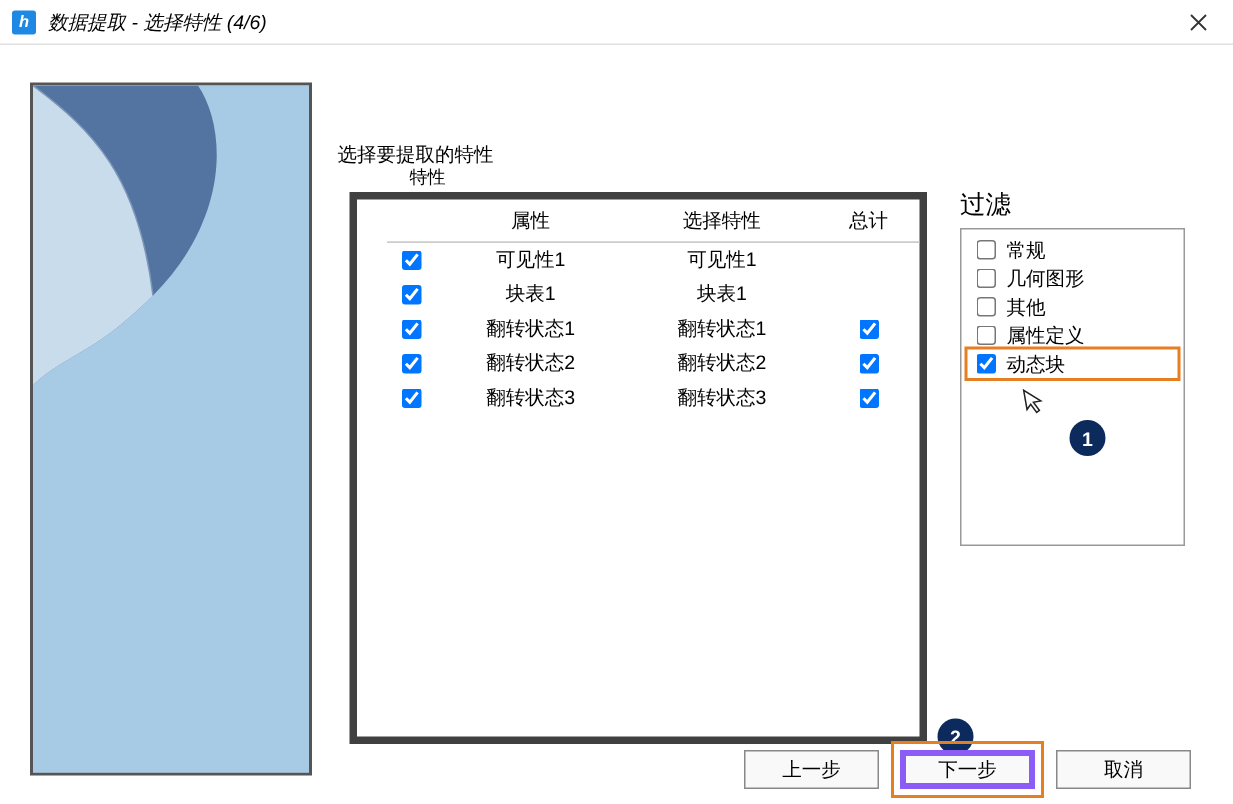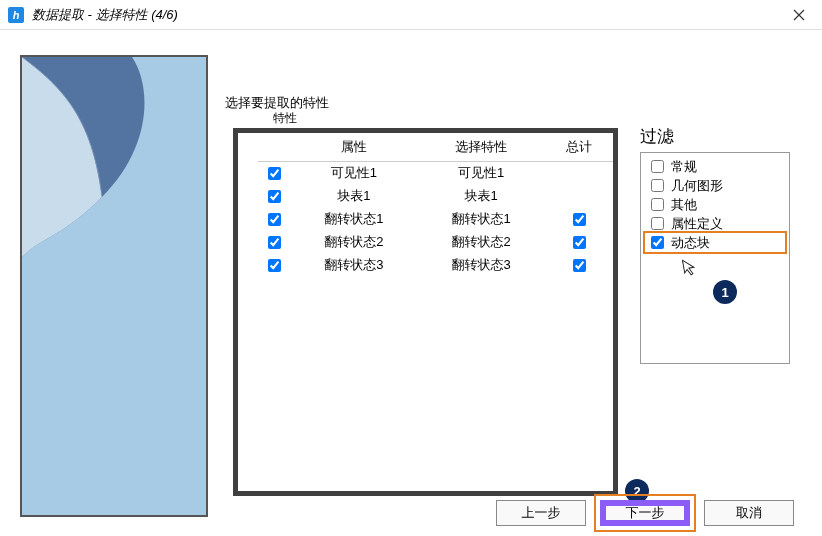--- a/index.html
+++ b/index.html
@@ -150,21 +150,21 @@
   .btn {
     min-width: 90px;
     height: 26px;
     border: 1px solid #888;
     background: #f9f9f9;
     font-size: 13px;
     cursor: pointer;
     display:flex;align-items:center;justify-content:center;
   }
   .btn.primary {
-    border: 6px solid #8b5cf6;
+    border: 4px solid #8b5cf6;
   }
   .btn-wrap { position: relative; }
   .btn-wrap.highlight-orange::before {
     content: "";
     position: absolute;
     inset: -6px;
     border: 2px solid #e67e22;
     pointer-events: none;
   }
 </style>

